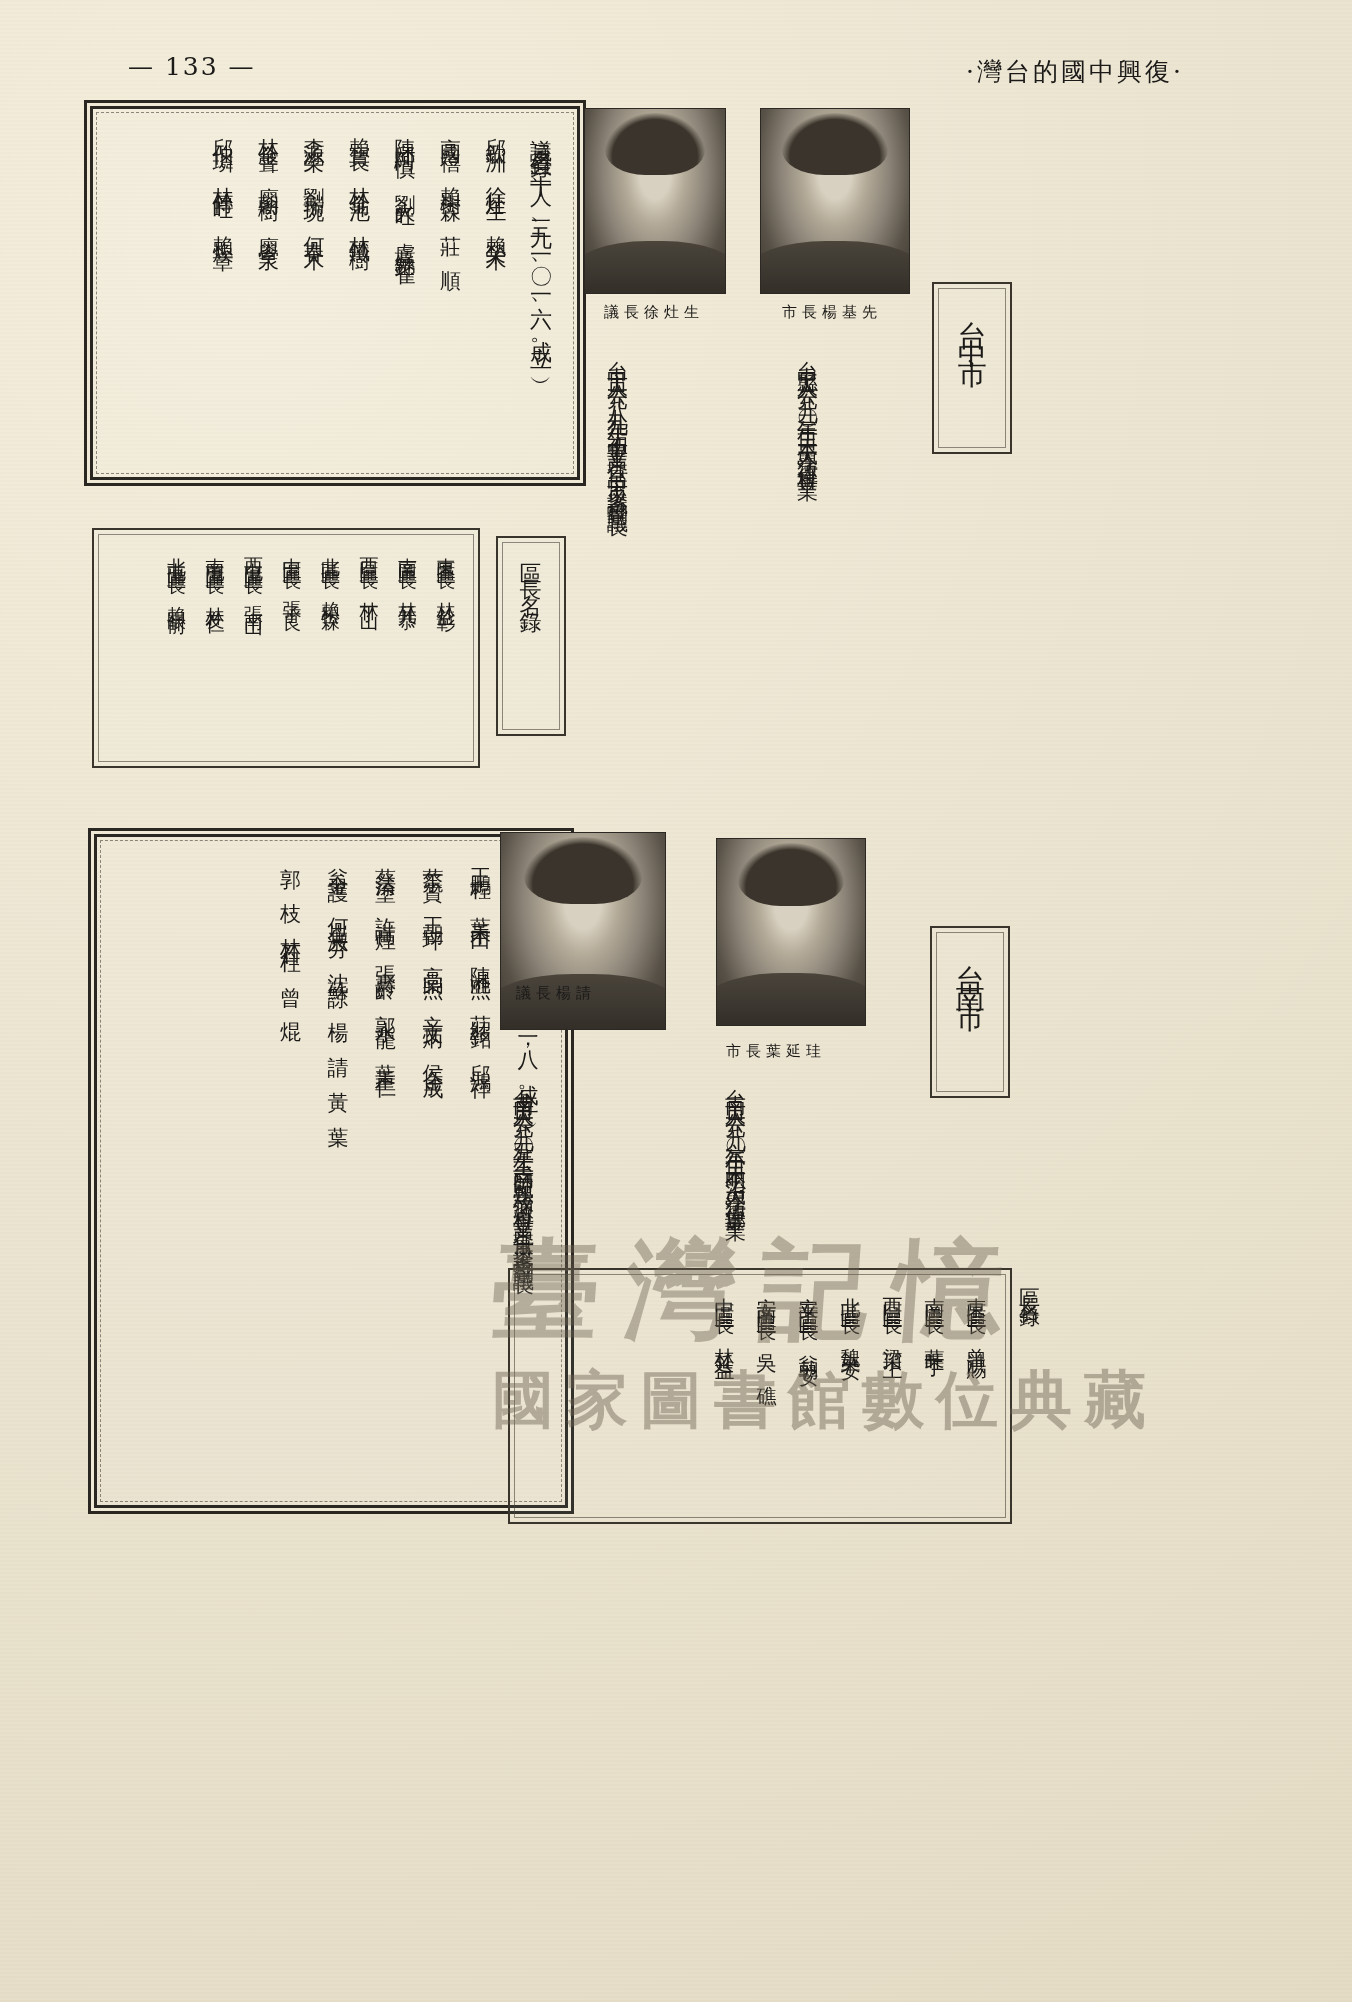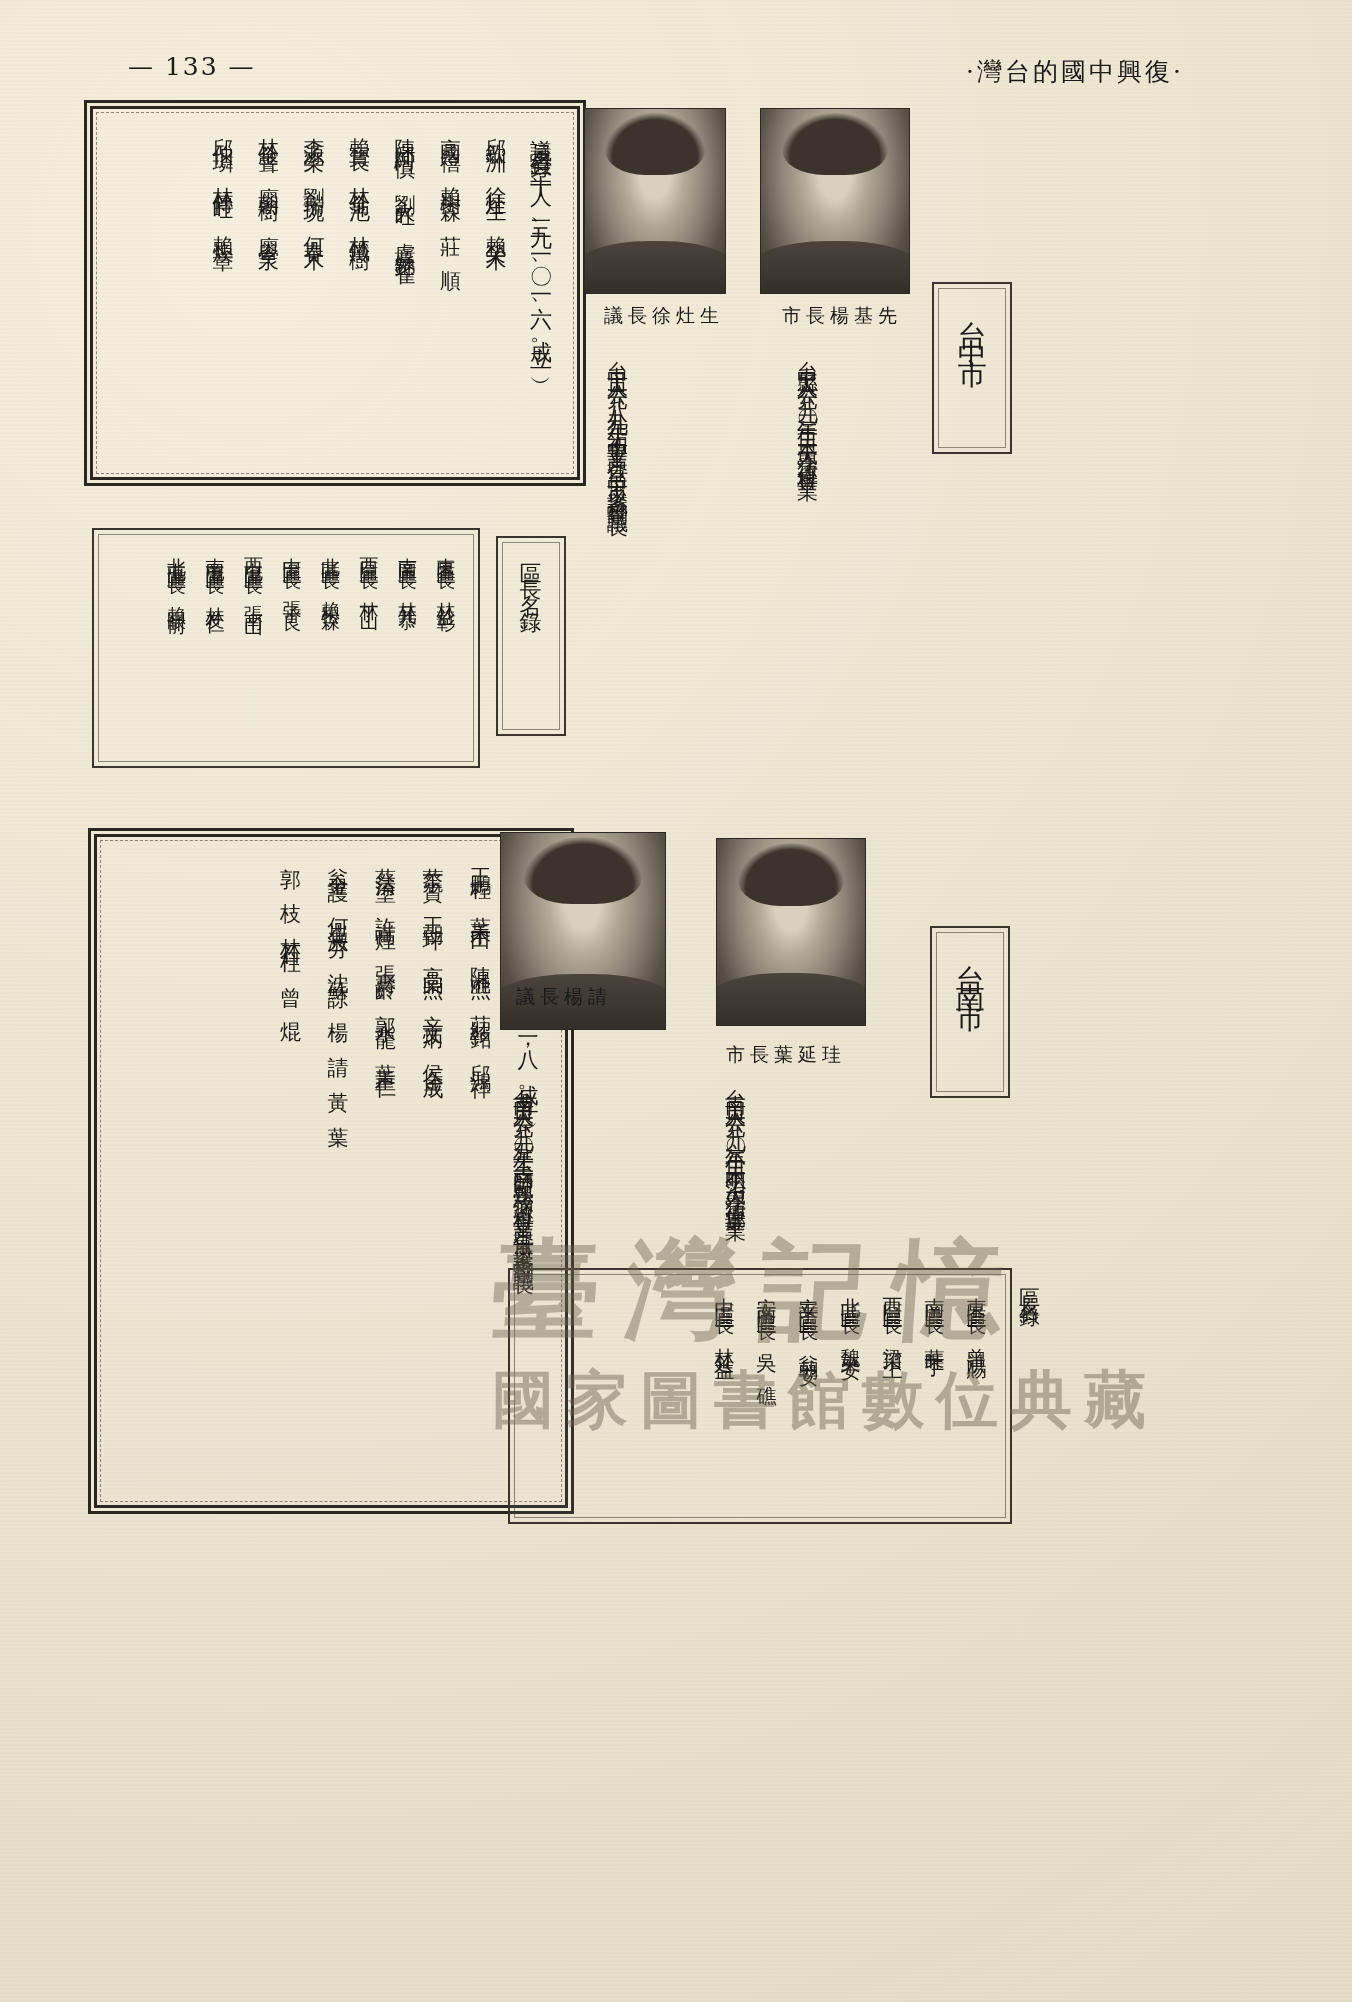--- a/index.html
+++ b/index.html
@@ -117,21 +117,21 @@
     background:radial-gradient(ellipse at 50% 70%, #3a342c 0 60%, rgba(58,52,44,0) 72%);
     border-radius:50% 50% 40% 40%;
   }
   .photo .shoulder{
     position:absolute;left:-8%;bottom:-6%;width:116%;height:34%;
     background:linear-gradient(180deg,#4a443b,#2e2a24);
     border-radius:45% 45% 0 0;
   }
   .photo-caption{
     position:absolute;
-    font-size:19px;letter-spacing:5px;
+    font-size:15px;letter-spacing:5px;
   }
   
   .sidelabel{
     position:absolute;
     border:2px solid #3a352c;
     background:rgba(255,255,255,0.05);
   }
   .sidelabel:before{
     content:"";position:absolute;inset:4px;border:1px solid #4a443a;opacity:.6;
   }

